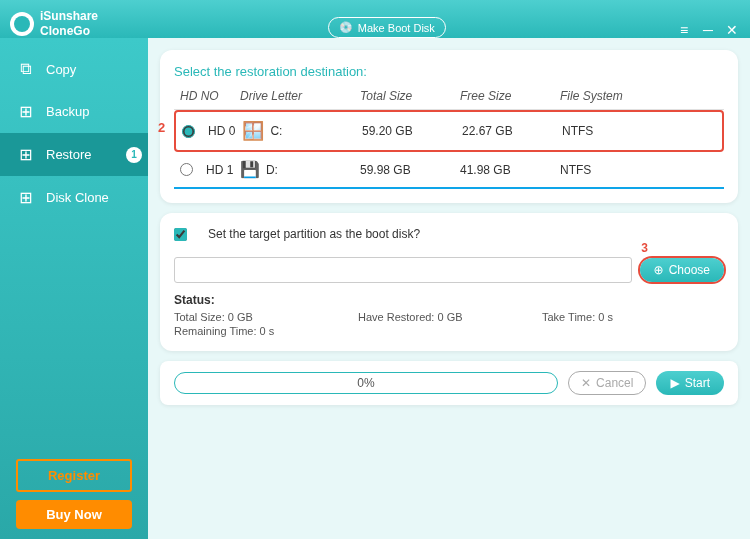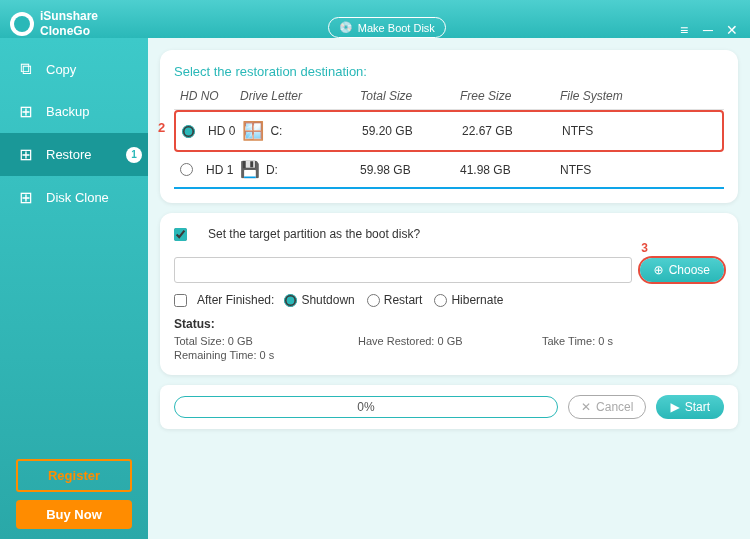--- a/index.html
+++ b/index.html
@@ -233,38 +233,20 @@
         <span>Set the target partition as the boot disk?</span>
       </div>
       <div class="file-restore-row" style="position:relative;">
         <input type="text" class="file-input" style="">
         <span class="step3-badge">3</span>
         <button class="choose-btn">
           <span>⊕</span>
           <span>Choose</span>
         </button>
       </div>
-      <div class="after-finished-row">
-        <input type="checkbox" class="checkbox-input" style="">
-        <span>After Finished:</span>
-        <div class="radio-group">
-          <label class="radio-opt">
-            <input type="radio" name="finish" checked="" class="radio-input" style="">
-            <span>Shutdown</span>
-          </label>
-          <label class="radio-opt">
-            <input type="radio" name="finish" class="radio-input" style="">
-            <span>Restart</span>
-          </label>
-          <label class="radio-opt">
-            <input type="radio" name="finish" class="radio-input" style="">
-            <span>Hibernate</span>
-          </label>
-        </div>
-      </div>
       <div class="status-section">
         <div class="status-title">Status:</div>
         <div class="status-grid">
           <span class="status-item">Total Size: 0 GB</span>
           <span class="status-item">Have Restored: 0 GB</span>
           <span class="status-item">Take Time: 0 s</span>
           <span class="status-item">Remaining Time: 0 s</span>
         </div>
       </div>
     </div>

